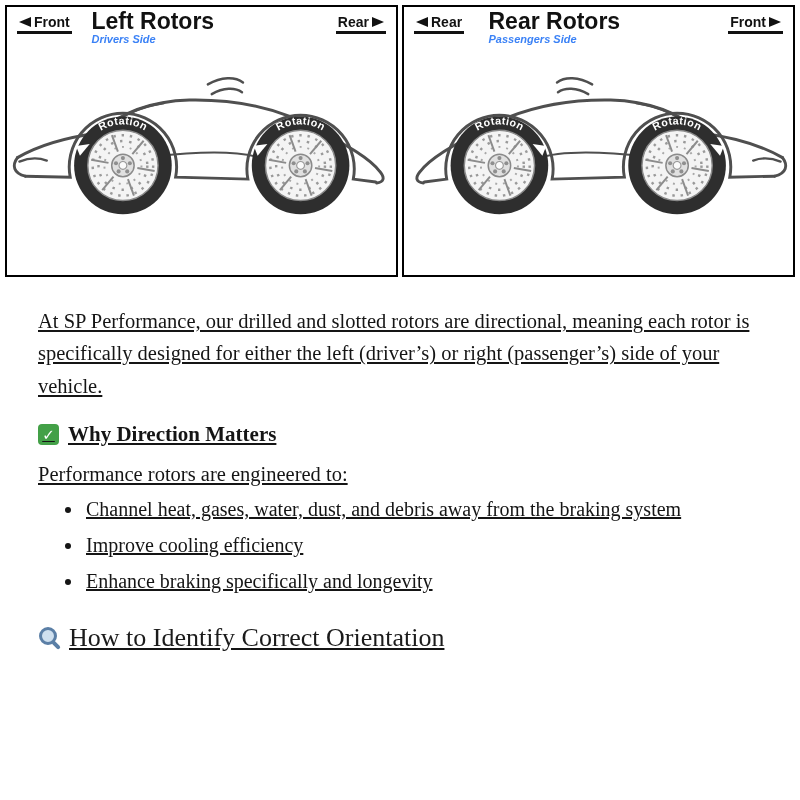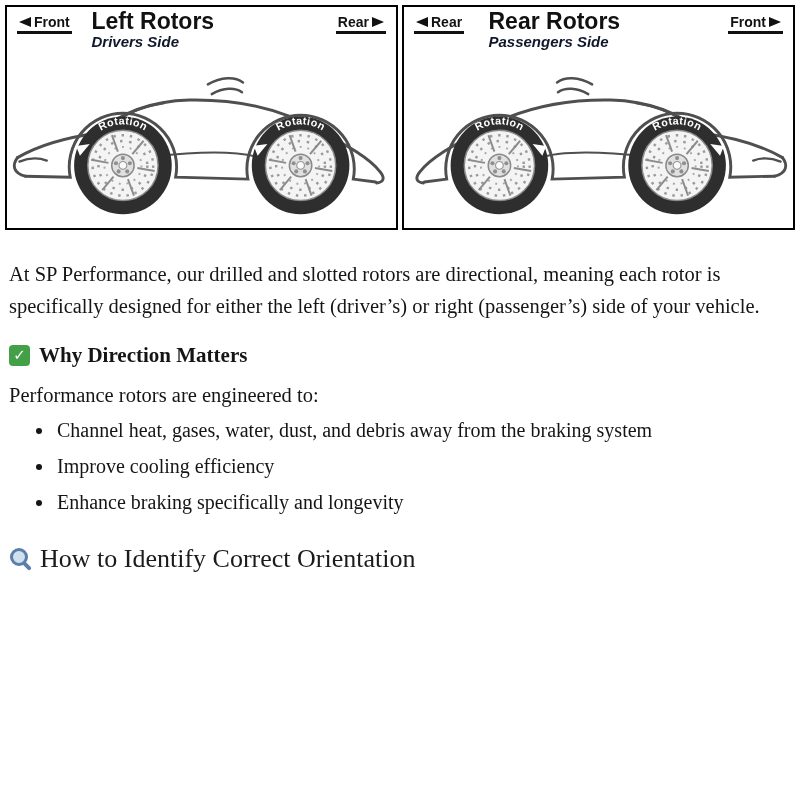--- a/index.html
+++ b/index.html
@@ -4,21 +4,21 @@
 <style>
   html,body{margin:0;padding:0;background:#fff;}
   body{
     width:800px;height:800px;overflow:hidden;
     font-family:"Liberation Serif", serif;
     color:#151515;
   }
   
   .diagram-row{display:flex;gap:4px;padding:5px 5px 0 5px;}
   .panel{
-    position:relative;width:100%;flex:1;height:225px;
+    position:relative;width:100%;flex:1;height:272px;
     border:2px solid #000;background:#fff;box-sizing:border-box;
   }
   .panel-header{
     position:relative;height:46px;
     display:flex;justify-content:space-between;align-items:flex-start;
     padding:7px 10px 0 10px;
   }
   .dir{
     display:inline-flex;align-items:center;gap:3px;
     border-bottom:3px solid #111;padding:0 2px 1px 2px;
@@ -30,29 +30,29 @@
   .panel-title-block{
     position:absolute;left:50%;top:2px;transform:translateX(-50%);
     width:220px;
   }
   .panel-title{
     font-family:"Liberation Sans", sans-serif;font-weight:bold;
     font-size:23px;color:#111;line-height:1.05;
   }
   .panel-subtitle{
     font-family:"Liberation Sans", sans-serif;font-weight:bold;font-style:italic;
-    font-size:15px;color:#0f172a;
+    font-size:11px;color:#3b82f6;
   }
   .car-art{display:block;width:100%;height:164px;}
   .rot-text{
     font-family:"Liberation Sans", sans-serif;font-weight:bold;
     font-size:11px;fill:#ffffff;letter-spacing:.4px;
   }
   
-  .content{padding:14px 26px 0 9px;}
+  .content{padding:14px 26px 0 38px;text-decoration:underline;}
   .intro{font-size:20.5px;line-height:1.58;margin:14px 0 18px 0;}
   .h-why{
     font-size:21px;font-weight:bold;margin:20px 0 14px 0;
     display:flex;align-items:center;
   }
   .check-icon{
     display:inline-flex;align-items:center;justify-content:center;
     width:21px;height:21px;background:#43a047;border-radius:4px;
     color:#fff;font-family:"DejaVu Sans", sans-serif;font-weight:bold;font-size:15px;
     margin-right:9px;flex:0 0 auto;

